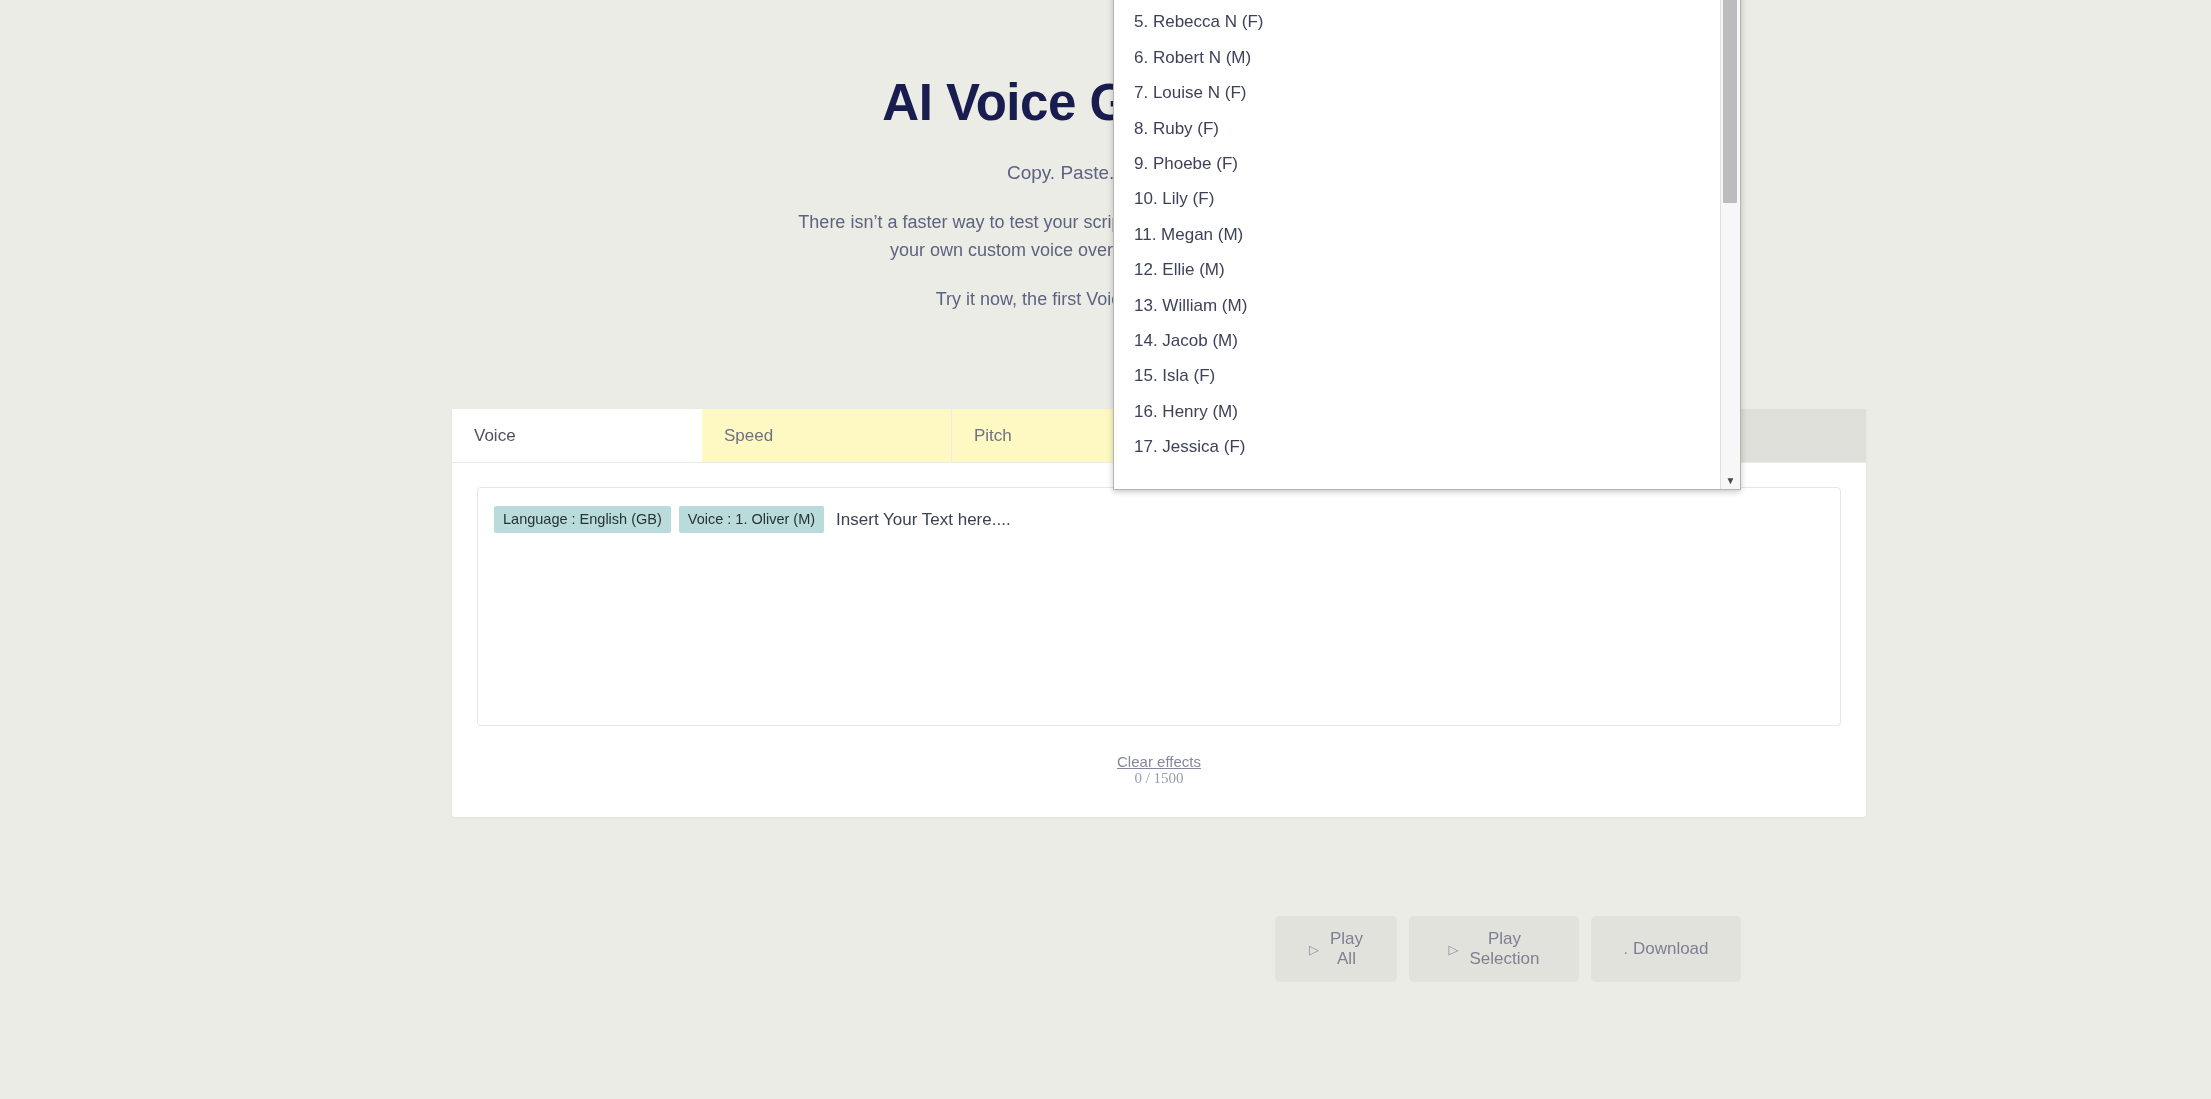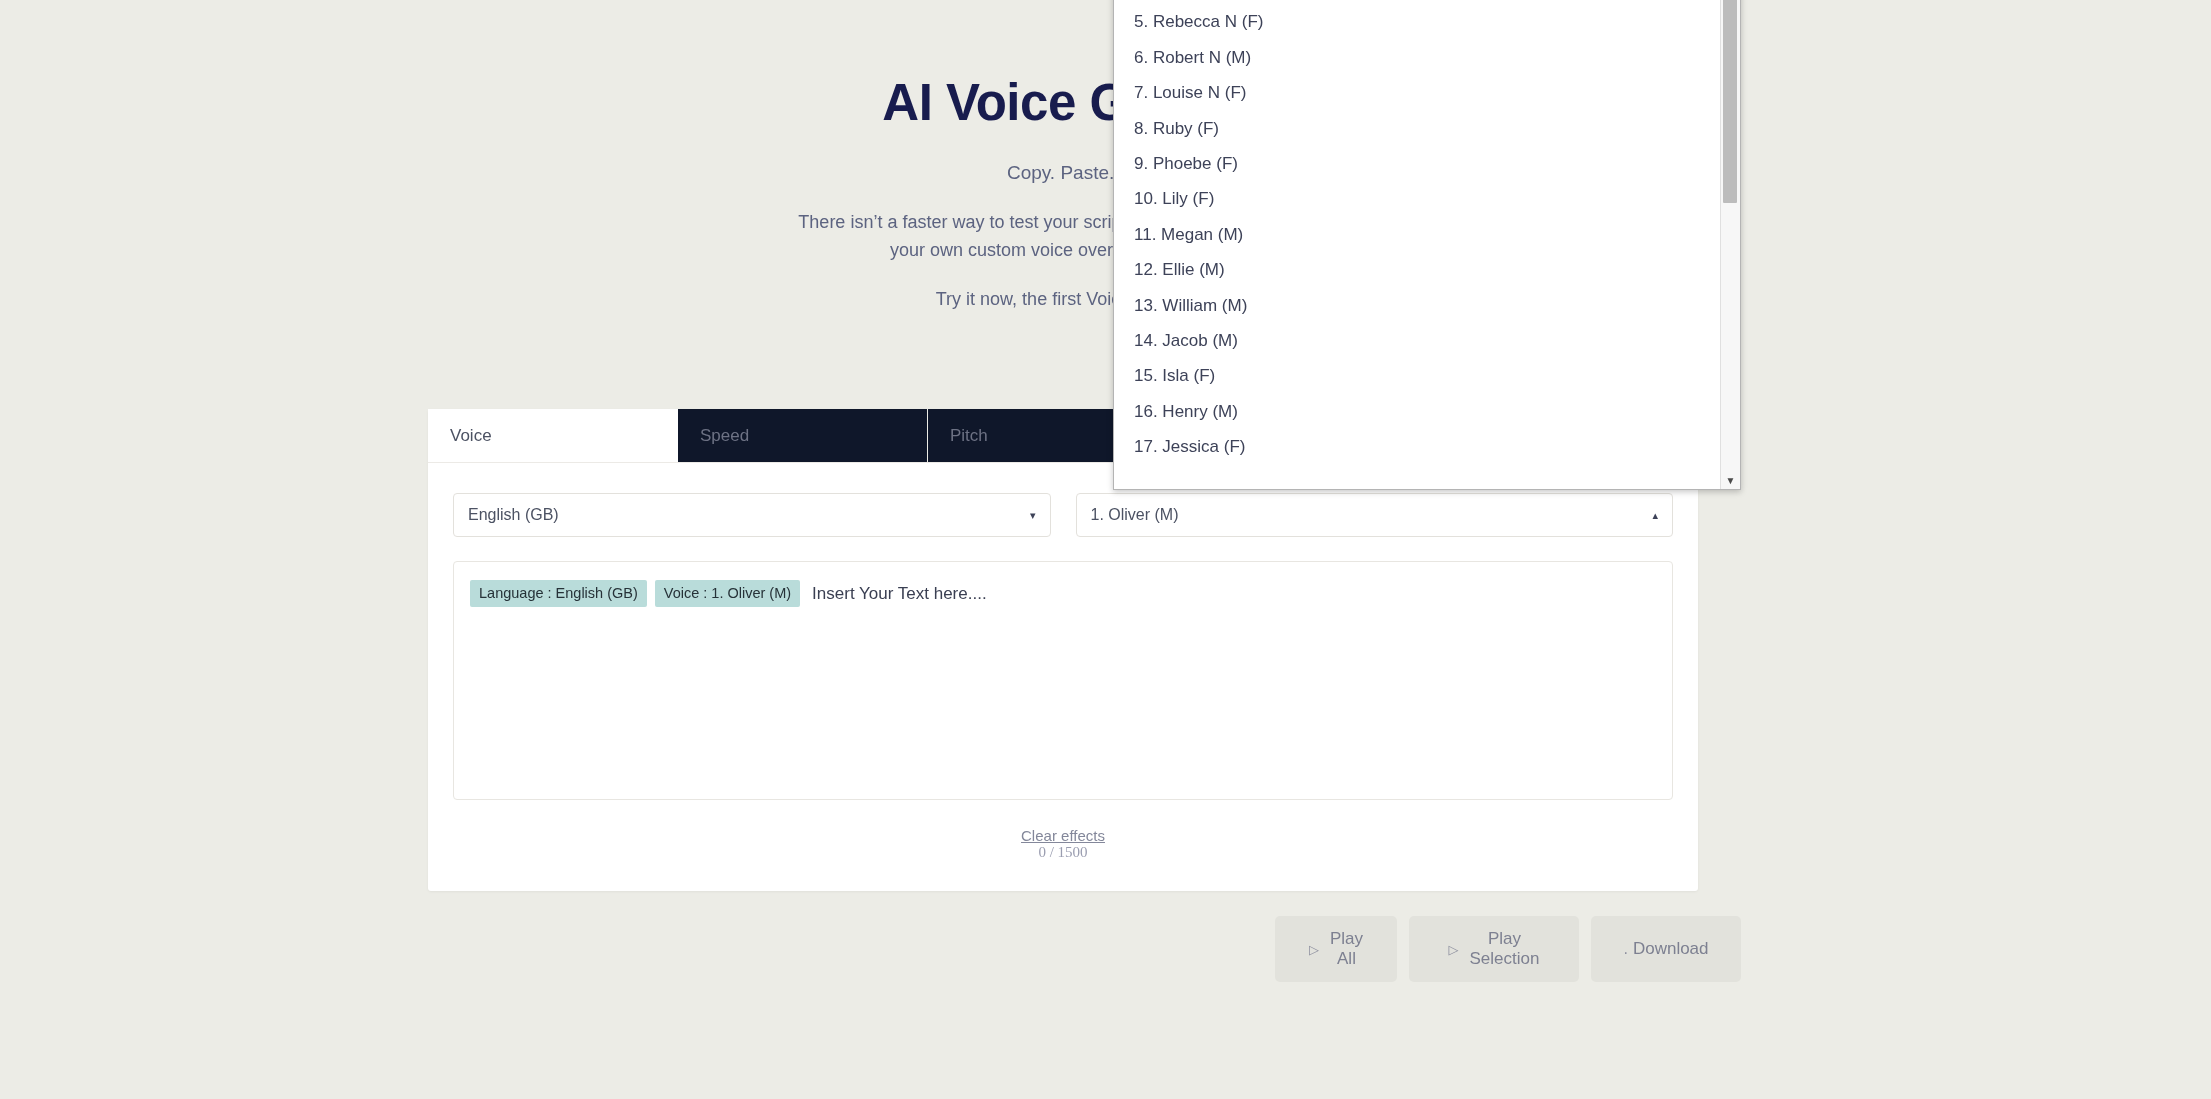--- a/index.html
+++ b/index.html
@@ -52,41 +52,41 @@
   .hero-cta {
     margin: 0;
     padding-top: 24px;
     font-size: 18px;
     color: #5c6380;
   }
 
   
   .card {
     position: absolute;
-    left: 428px;
+    left: 452px;
     top: 409px;
-    width: 1270px;
+    width: 1414px;
     background: #ffffff;
     border-radius: 3px;
     box-shadow: 0 1px 3px rgba(0,0,0,0.05);
   }
 
   .tabs {
     display: flex;
     height: 53px;
     border-bottom: 1px solid #eceae6;
   }
   .tab {
     width: 250px;
     display: flex;
     align-items: center;
     padding-left: 22px;
     font-size: 17px;
     color: #6d7284;
-    background: #0f172a;
+    background: #fef9c3;
     border-right: 1px solid #ecece6;
     box-sizing: border-box;
     cursor: pointer;
   }
   .tab.active {
     background: #ffffff;
     color: #4c5263;
     border-right-color: #ffffff;
   }
   .tab-filler {
@@ -299,30 +299,20 @@
     </div>
     <div class="tab">
       <span>Speed</span>
     </div>
     <div class="tab">
       <span>Pitch</span>
     </div>
     <div class="tab-filler"></div>
   </div>
 
-  <div class="controls-row">
-    <div class="select-box">
-      <span>English (GB)</span>
-      <span class="select-caret">▾</span>
-    </div>
-    <div class="select-box">
-      <span>1. Oliver (M)</span>
-      <span class="select-caret">▴</span>
-    </div>
-  </div>
 
   <div class="editor">
     <div class="chips">
       <span class="chip">Language : English (GB)</span>
       <span class="chip">Voice : 1. Oliver (M)</span>
       <span class="editor-placeholder">Insert Your Text here....</span>
     </div>
   </div>
 
   <div class="card-footer">

